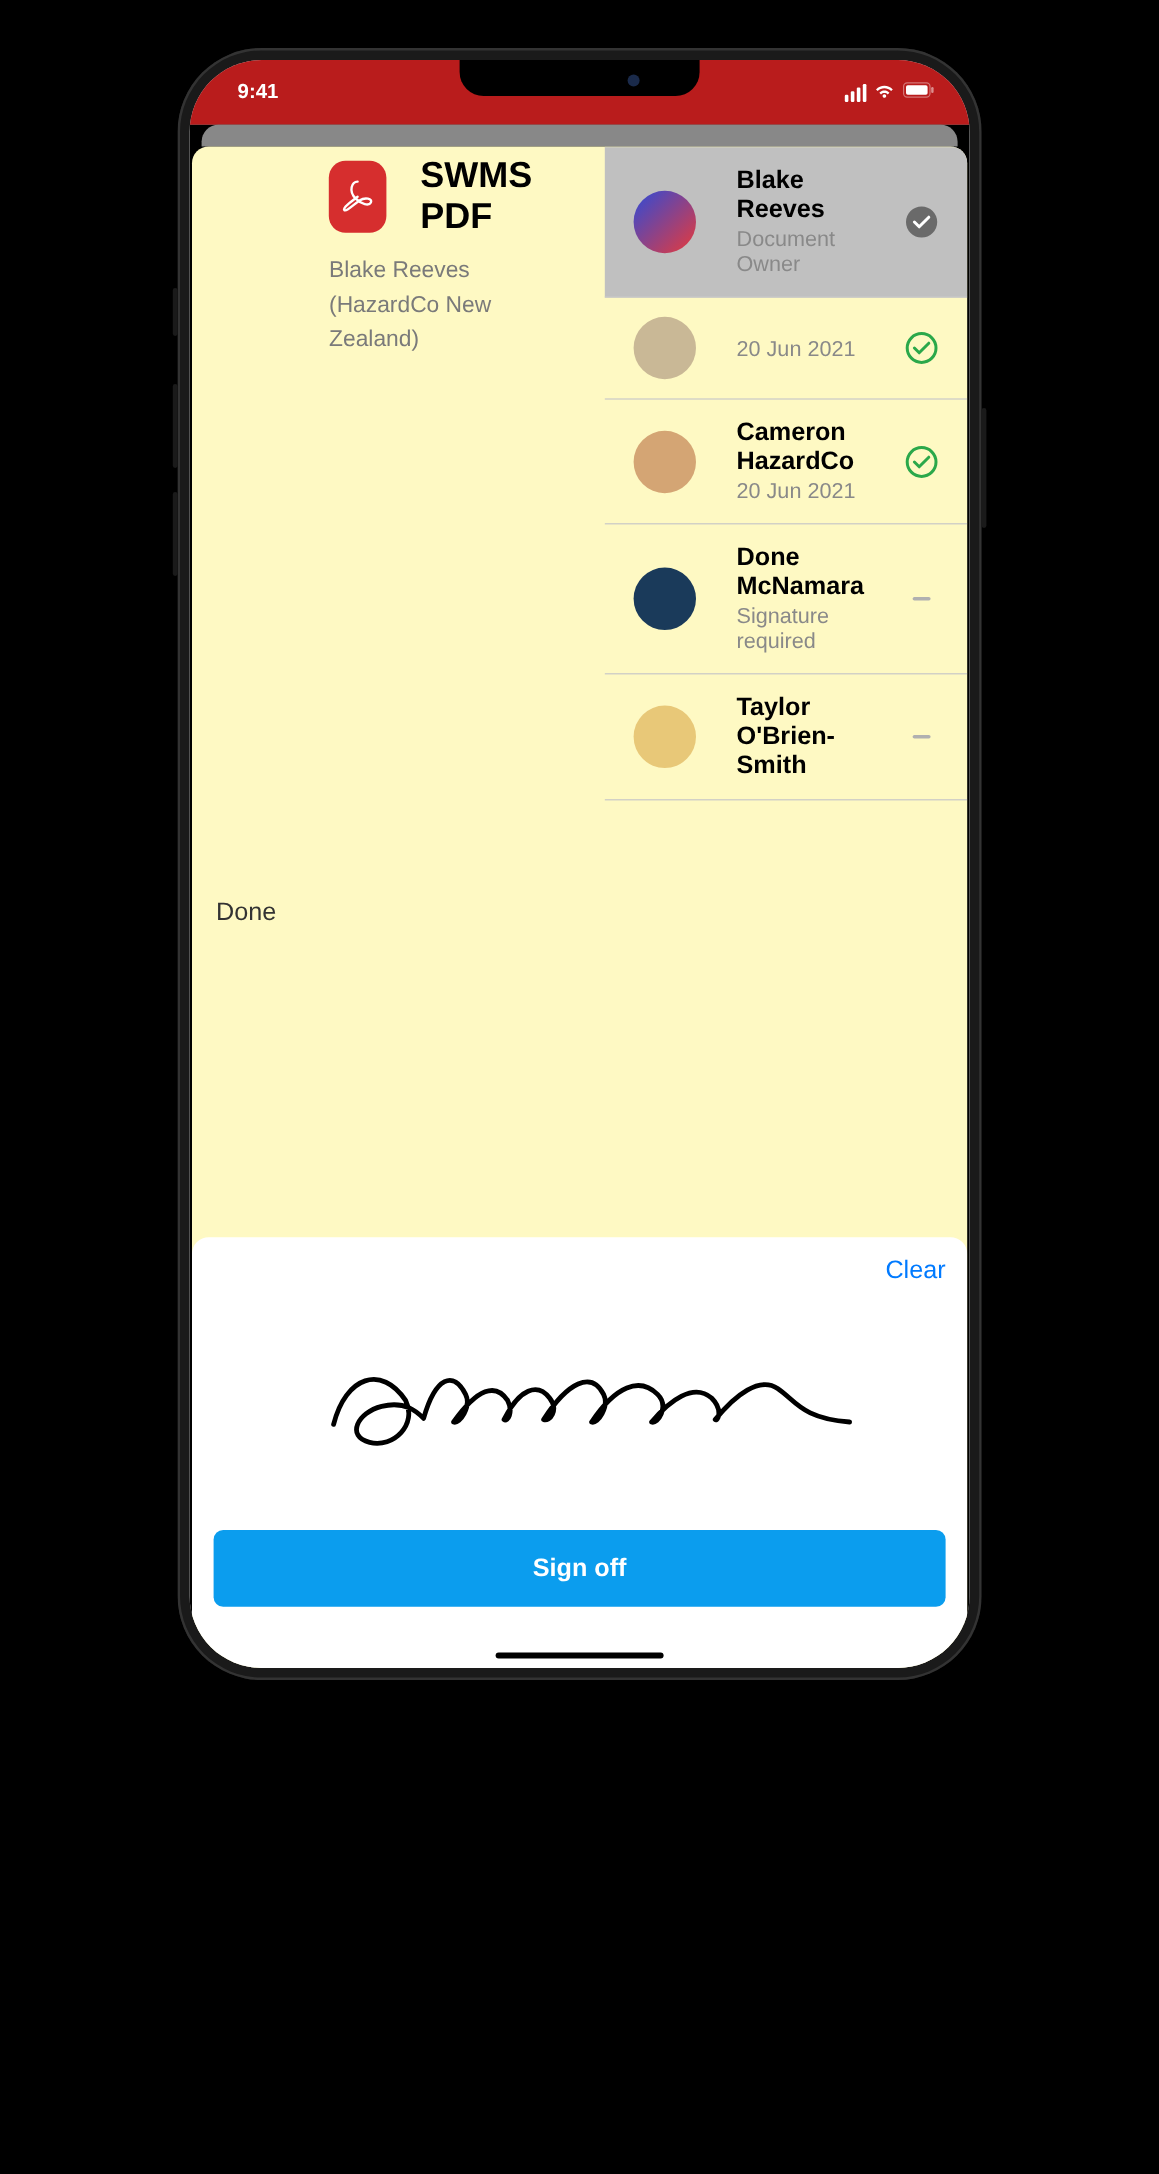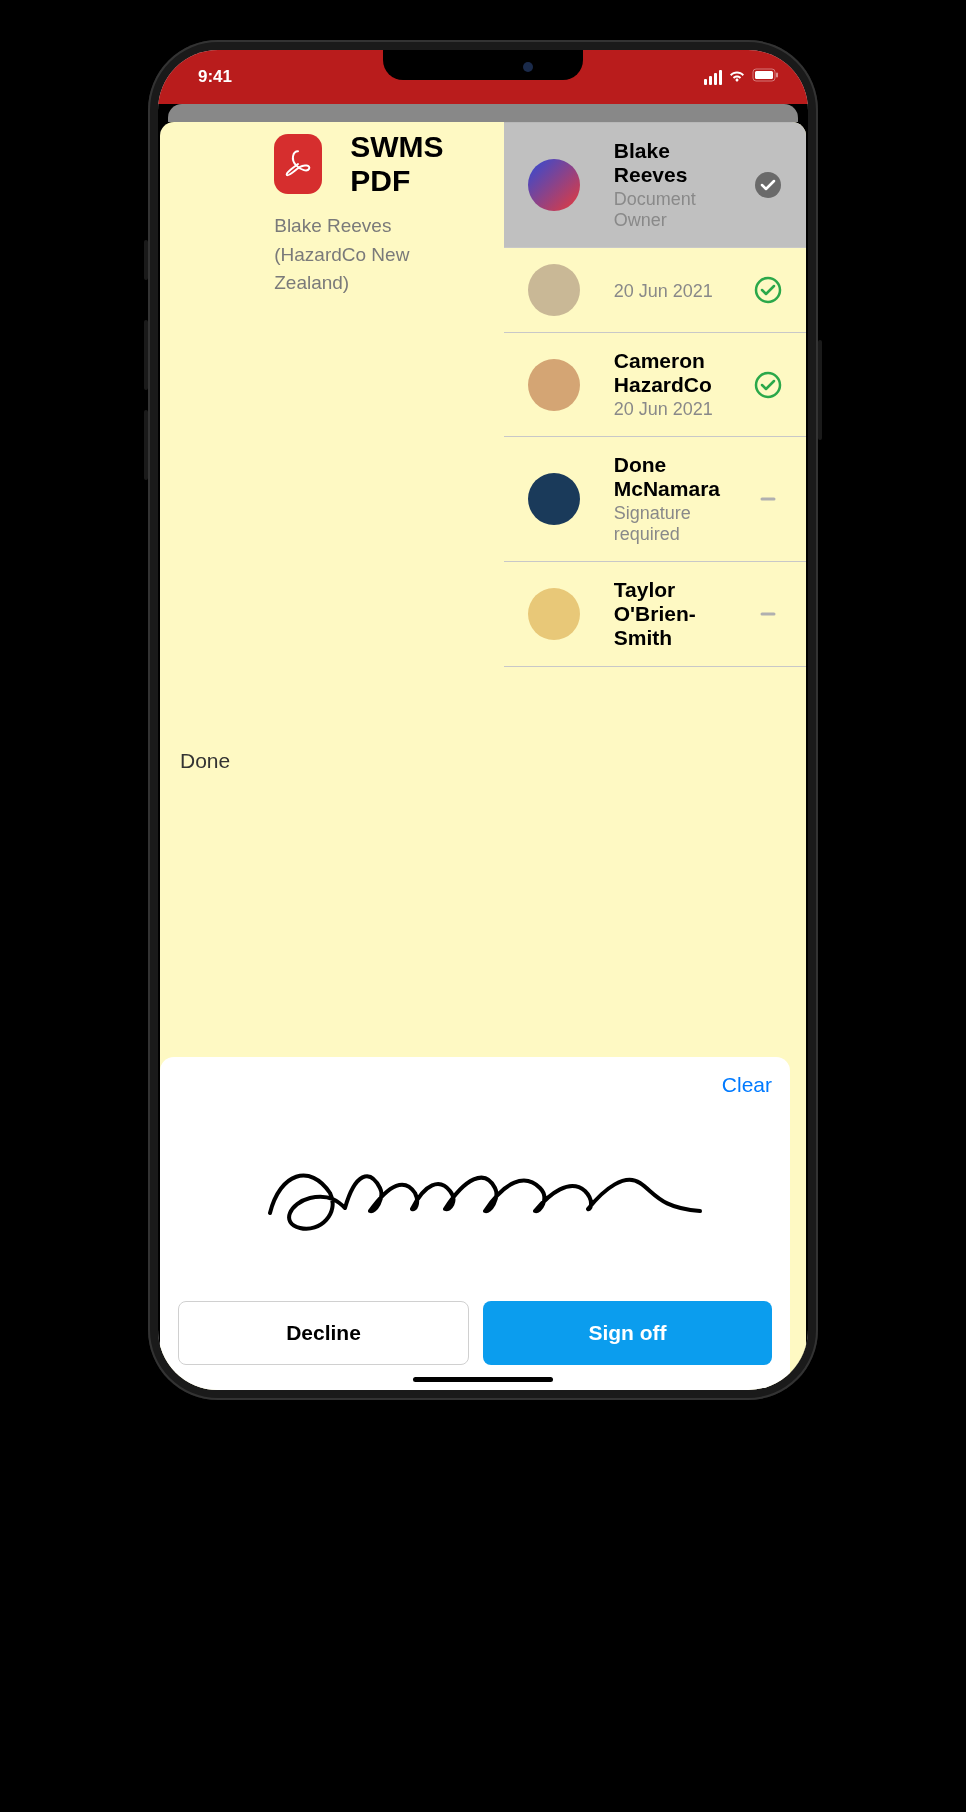--- a/index.html
+++ b/index.html
@@ -191,24 +191,24 @@
     }
     .status-icon {
       width: 28px;
       height: 28px;
       flex-shrink: 0;
     }
     .signature-panel {
       position: absolute;
       bottom: 0;
       left: 0;
-      right: 16px;
+      right: 0;
       background: #fff;
       border-radius: 14px 14px 0 0;
-      padding: 16px 18px 25px;
+      padding: 16px 18px 51px;
     }
     .clear-row {
       display: flex;
       justify-content: flex-end;
       margin-bottom: 6px;
     }
     .clear-btn {
       background: none;
       border: none;
       color: #007aff;
@@ -382,21 +382,20 @@
         <div class="signature-panel">
           <div class="clear-row">
             <button class="clear-btn">Clear</button>
           </div>
           <div class="signature-canvas">
             <svg width="470" height="120" viewBox="0 0 470 120">
               <path d="M 30 80 C 40 40, 70 30, 90 60 C 100 80, 80 100, 60 95 C 40 90, 50 70, 70 65 C 90 60, 100 70, 105 75 C 115 40, 130 35, 140 55 C 145 65, 135 80, 130 78 C 150 50, 165 45, 175 60 C 180 70, 175 78, 172 76 C 185 50, 200 45, 210 58 C 218 68, 210 78, 205 76 C 225 45, 245 35, 255 55 C 260 65, 250 80, 245 78 C 265 48, 285 40, 300 55 C 310 65, 300 80, 295 78 C 310 60, 330 45, 345 58 C 355 68, 350 78, 348 76 C 365 55, 385 40, 400 50 C 415 60, 420 75, 460 78" stroke="#000" stroke-width="4" fill="none" stroke-linecap="round" stroke-linejoin="round"></path>
             </svg>
           </div>
           <div class="action-row">
-            <button class="action-btn decline-btn">Decline</button>
             <button class="action-btn signoff-btn">Sign off</button>
           </div>
         </div>
 
         <div class="home-indicator"></div>
       </div>
     </div>
   </div>
 </div>
 

